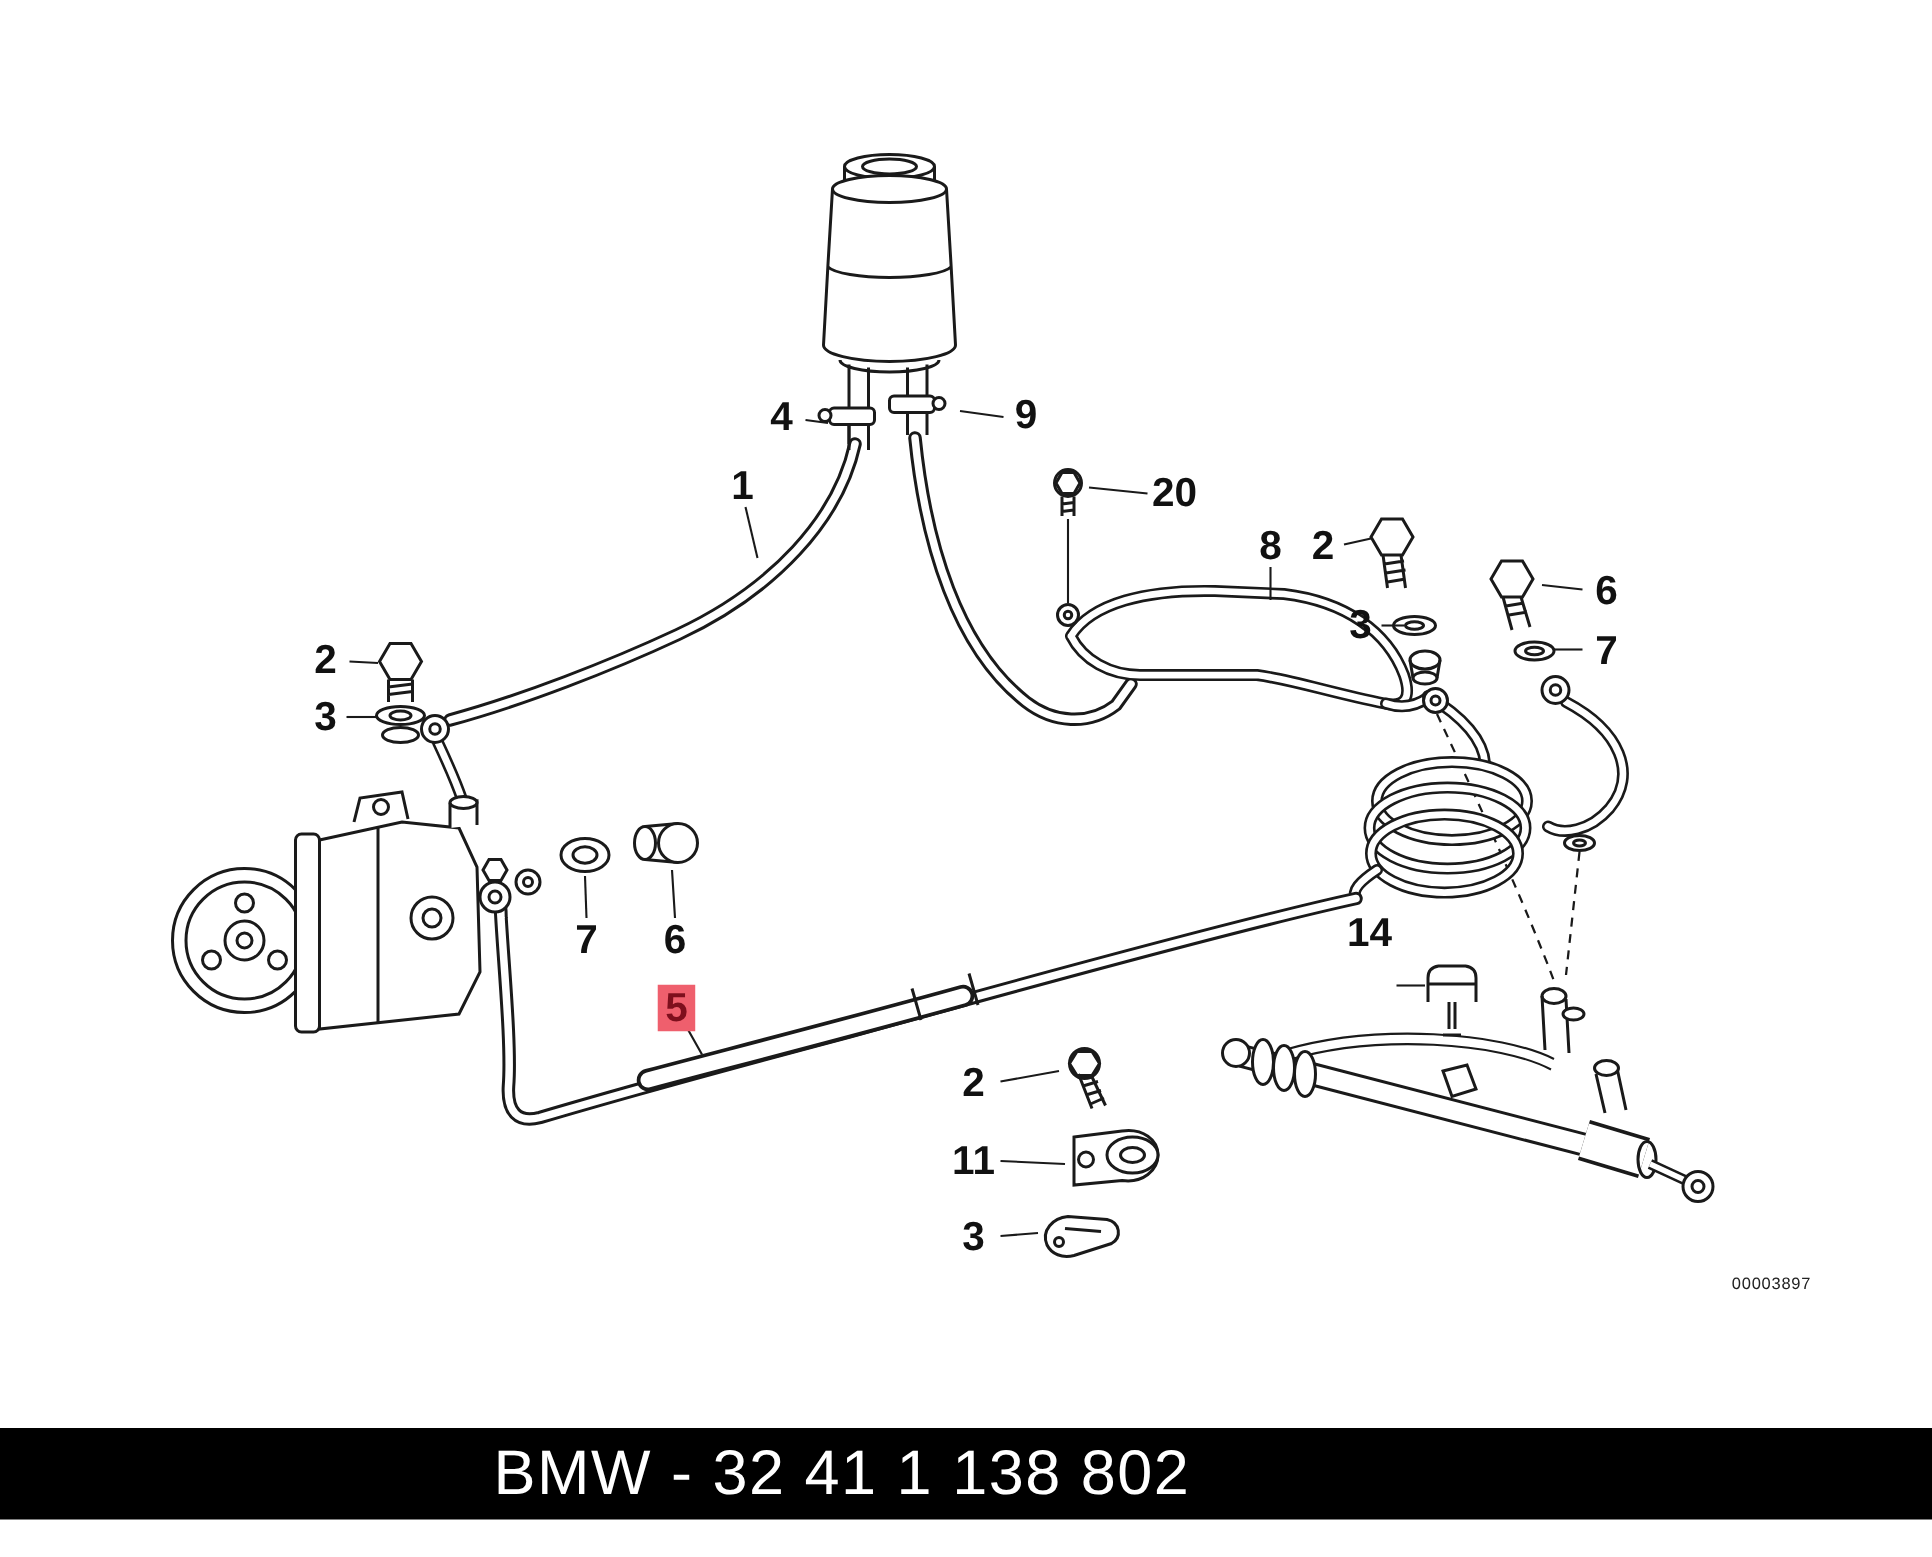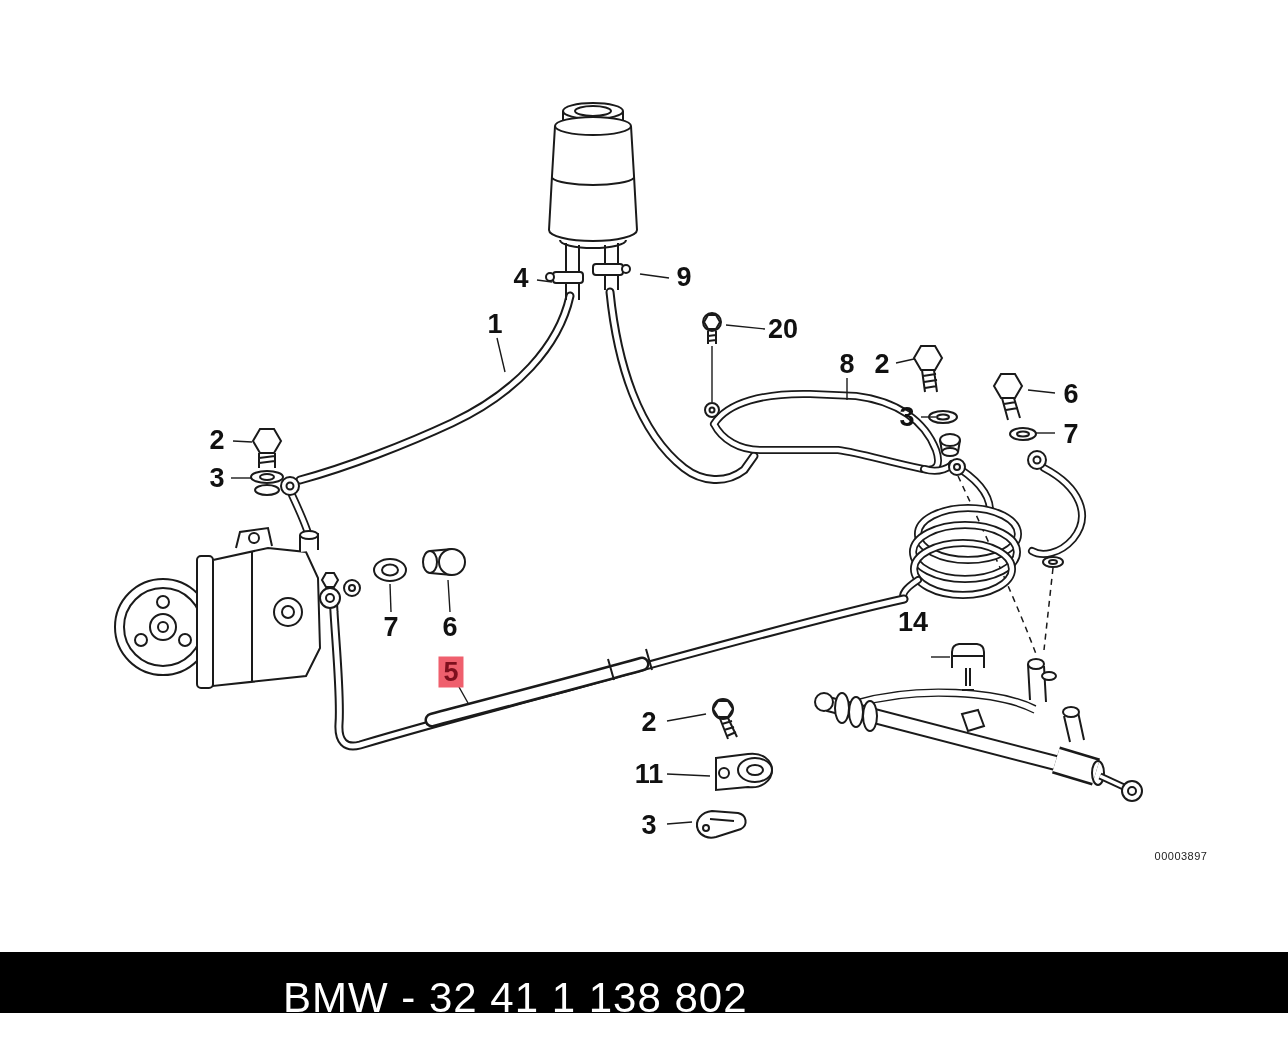--- a/index.html
+++ b/index.html
@@ -51,24 +51,25 @@
     letter-spacing:0.5px;
   }
   .footer-bar {
     position:absolute;
     left:0; top:952px;
     width:1288px; height:61px;
     background:#000000;
     color:#ffffff;
   }
   .footer-part, .footer-sheet {
-    position:absolute; top:16px;
+    position:absolute; top:0;
     height:61px; line-height:60px;
     font-size:42px; letter-spacing:1px;
     white-space:nowrap;
+    margin-left:46px;
   }
   .footer-part  { left:283px; }
   .footer-sheet { left:888px; }
 </style>
 </head>
 <body>
 
 <div class="stage">
 
   <svg class="diagram" width="1288" height="950" viewBox="0 0 1288 950">

